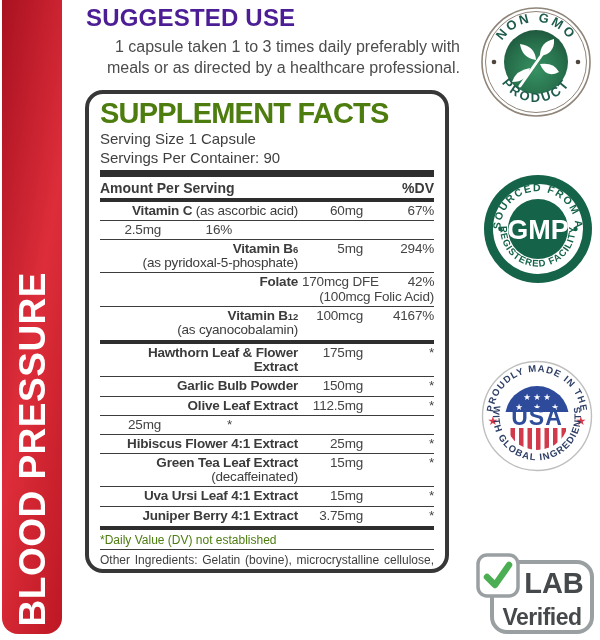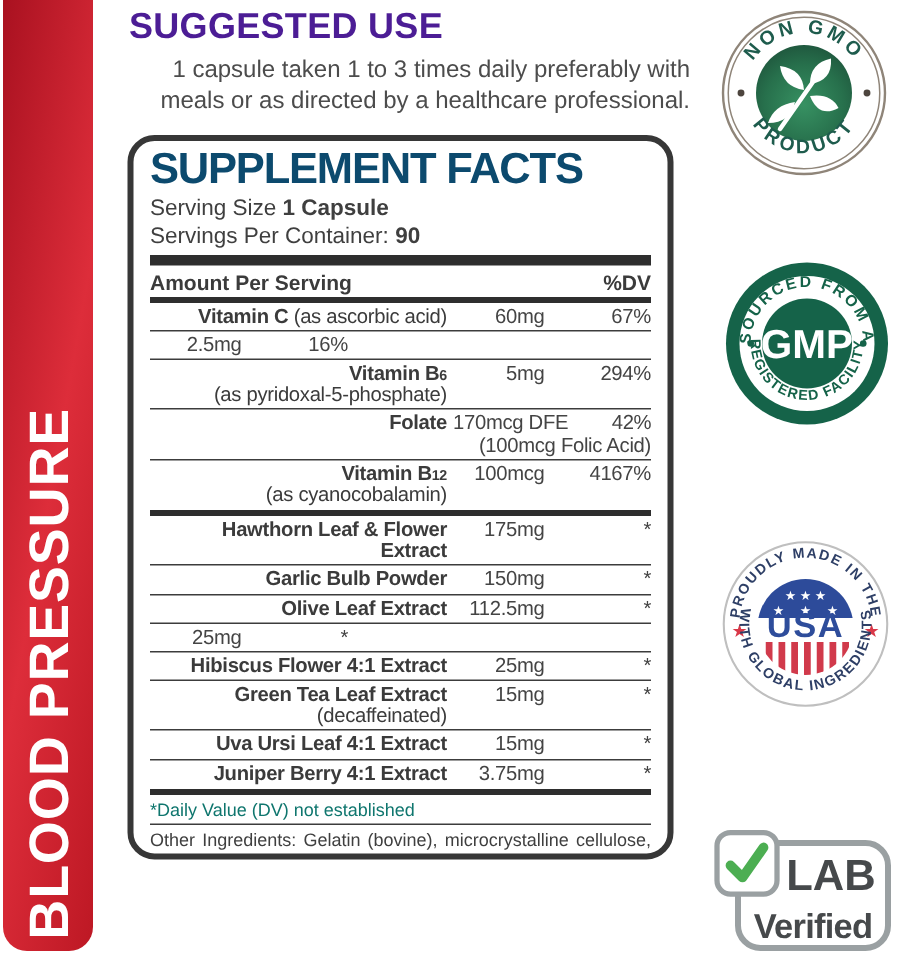--- a/index.html
+++ b/index.html
@@ -16,24 +16,24 @@
 
   
   .suggested{position:absolute;left:86px;top:4px;width:374px;}
   .suggested .su-title{font-size:24px;font-weight:800;color:#4c1d95;margin:0;letter-spacing:0.2px;}
   .suggested .su-body{font-size:16px;color:#4c4c4c;margin:5px 0 0;line-height:1.3;text-align:right;}
 
   
   .panel{position:absolute;left:85px;top:90px;width:364px;height:483px;
          border:4px solid #373737;border-radius:18px;box-sizing:border-box;
          padding:3px 11px 4px;overflow:hidden;background:#fff;}
-  .sf-title{font-size:29px;font-weight:800;letter-spacing:-0.8px;color:#0c4a6e;
+  .sf-title{font-size:29px;font-weight:800;letter-spacing:-0.8px;color:#4d7c0f;
             line-height:1.0;white-space:nowrap;padding-top:2px;}
   .serving{font-size:15px;line-height:1.14;color:#3f3f3f;margin-top:2px;}
-  .serving .b{font-weight:700;}
+  .serving .b{font-weight:400;}
   .bar-thick{height:7px;background:#2e2e2e;margin:4px 0 0;}
   .colhead{display:flex;justify-content:space-between;font-weight:700;font-size:14px;
            padding:3px 0 2px;}
   .bar-med{height:3.5px;background:#2e2e2e;}
 
   .rows .row{display:flex;padding:2px 0;border-top:1.5px solid #3c3c3c;
              font-size:13.5px;line-height:1.05;letter-spacing:-0.2px;}
   .rows .row:first-child{border-top:none;}
   .rows .row.thick-after{border-bottom:4px solid #2e2e2e;padding-bottom:3px;}
   .rows .row.thick-after + .row{border-top:none;}
@@ -41,21 +41,21 @@
   .row .nm{font-weight:700;}
   .row .sub{font-size:9.5px;font-weight:700;}
   .row .inote{font-weight:400;}
   .row .nline{font-weight:400;text-indent:0;}
   .row .right{width:132px;flex-shrink:0;font-weight:400;color:#444;}
   .row .l1{display:flex;gap:29px;}
   .row .amt{flex:1;text-align:right;white-space:nowrap;}
   .row .dv{width:42px;text-align:right;white-space:nowrap;}
   .row .l2{text-align:right;white-space:nowrap;}
 
-  .footnote{font-size:12px;padding:3px 0 2px;color:#0f766e;}
+  .footnote{font-size:12px;padding:3px 0 2px;color:#4d7c0f;}
   .bar-thin{height:1.5px;background:#3c3c3c;}
   .other{font-size:12px;line-height:1.2;padding-top:3px;text-align:justify;color:#3f3f3f;}
 
   
   .badge{position:absolute;}
   #badge-nongmo{left:480px;top:6px;}
   #badge-gmp{left:482px;top:173px;}
   #badge-usa{left:481px;top:360px;}
   #badge-lab{left:474px;top:552px;}
 

